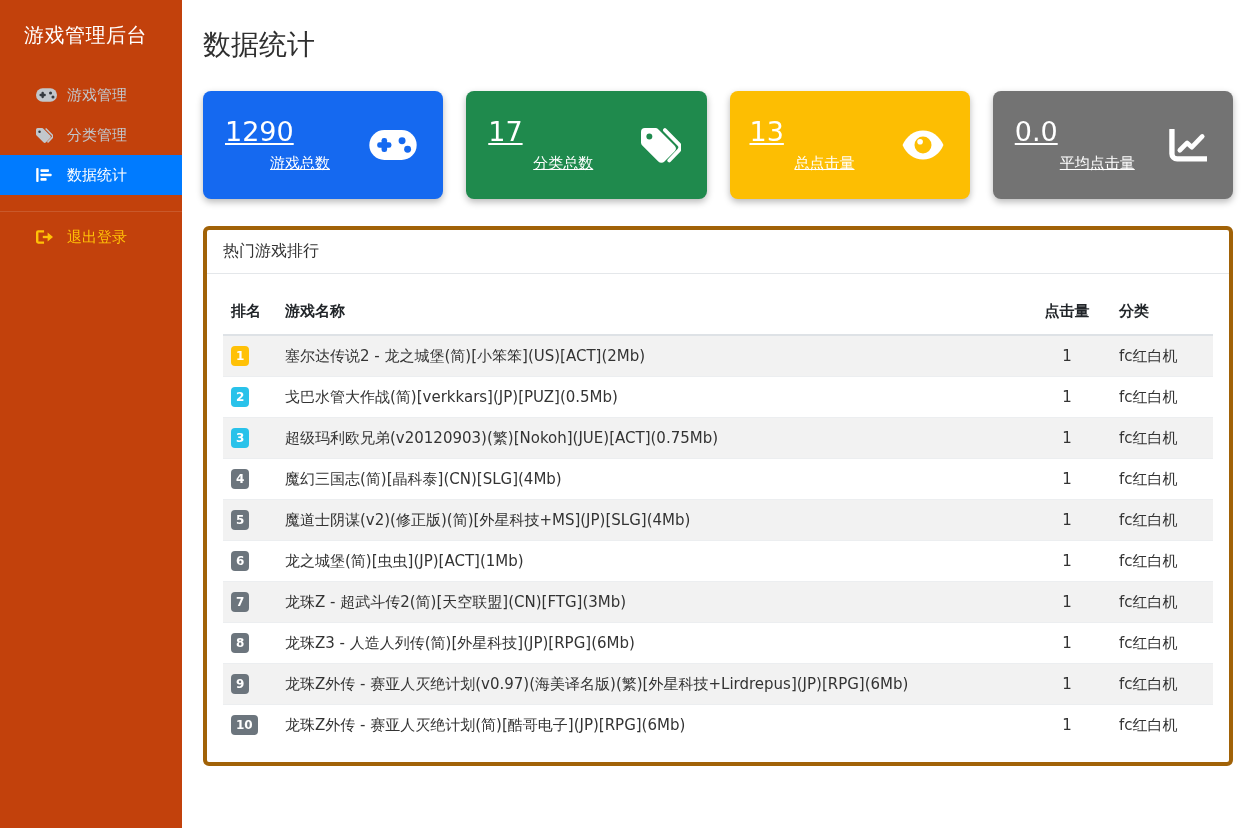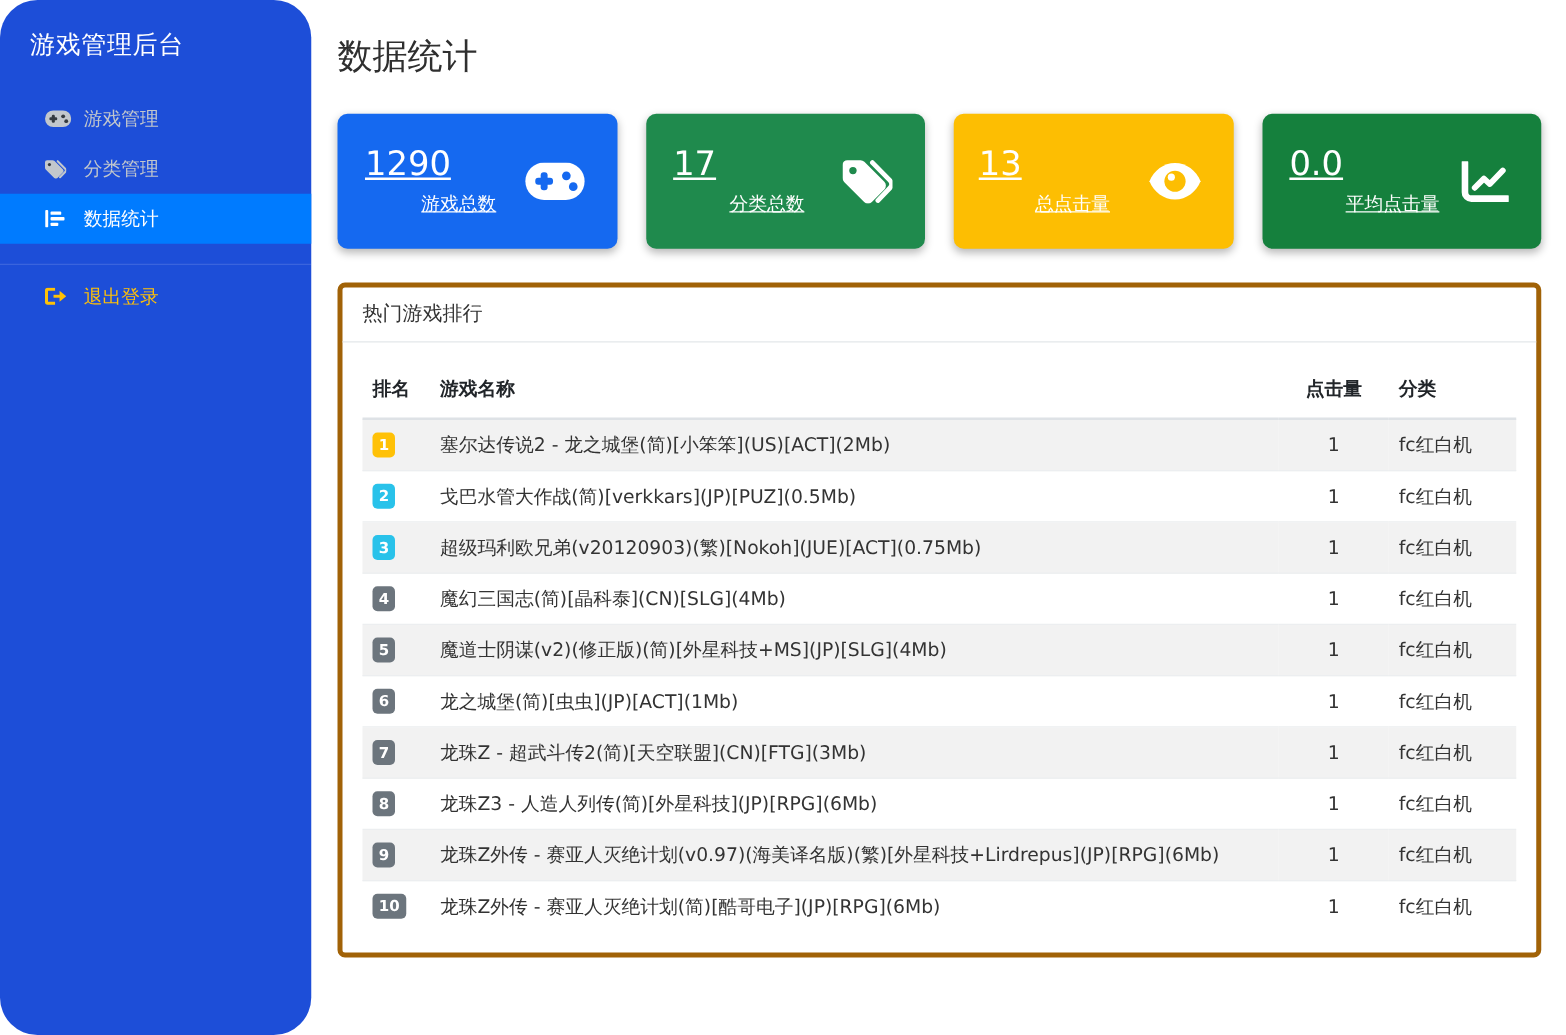--- a/index.html
+++ b/index.html
@@ -9,24 +9,23 @@
     background: #ffffff;
     color: #333;
     width: 1253px;
     height: 828px;
     overflow: hidden;
   }
   .layout { display: flex; width: 100%; height: 100%; }
 
   
   .sidebar {
-    width: 249px; flex-shrink: 0;
-    background: #1d4ed8;
+    width: 182px; flex-shrink: 0;
+    background: #c2410c;
     color: #c2c7cc;
-    border-radius: 30px;
   }
   .sidebar-title {
     color: #fff; font-size: 20px; letter-spacing: .5px;
     padding: 22px 24px 18px;
     white-space: nowrap;
   }
   .nav { margin-top: 8px; }
   .nav-item {
     display: flex; align-items: center;
     height: 40px; padding: 0 36px;
@@ -183,21 +182,21 @@
         </div>
         <div class="card-icon">
           <svg width="42" height="30" viewBox="0 0 46 32">
             <path d="M23 0 C13 0 4.6 6.4 0.6 16 C4.6 25.6 13 32 23 32 C33 32 41.4 25.6 45.4 16 C41.4 6.4 33 0 23 0 Z" fill="#fff"></path>
             <circle cx="23" cy="16" r="9.3" fill="var(--bg)"></circle>
             <circle cx="19.8" cy="12.4" r="3.1" fill="#fff"></circle>
           </svg>
         </div>
       </div>
 
-      <div class="stat-card" style="background: #15803d; gap: 10px; --bg: #18c5ea;">
+      <div class="stat-card" style="background: #737373; gap: 10px; --bg: #18c5ea;">
         <div class="card-text">
           <div class="card-value">0.0</div>
           <div class="card-label">平均点击量</div>
         </div>
         <div class="card-icon">
           <svg width="38" height="33" viewBox="0 0 44 38">
             <path d="M3.4 1 V28.5 a6 6 0 0 0 6 6 H43" stroke="#fff" stroke-width="6.2" fill="none" stroke-linecap="round"></path>
             <path d="M12.5 24.5 L21 16 L26.5 21 L38.5 8.5" stroke="#fff" stroke-width="5.4" fill="none" stroke-linecap="round" stroke-linejoin="round"></path>
           </svg>
         </div>

